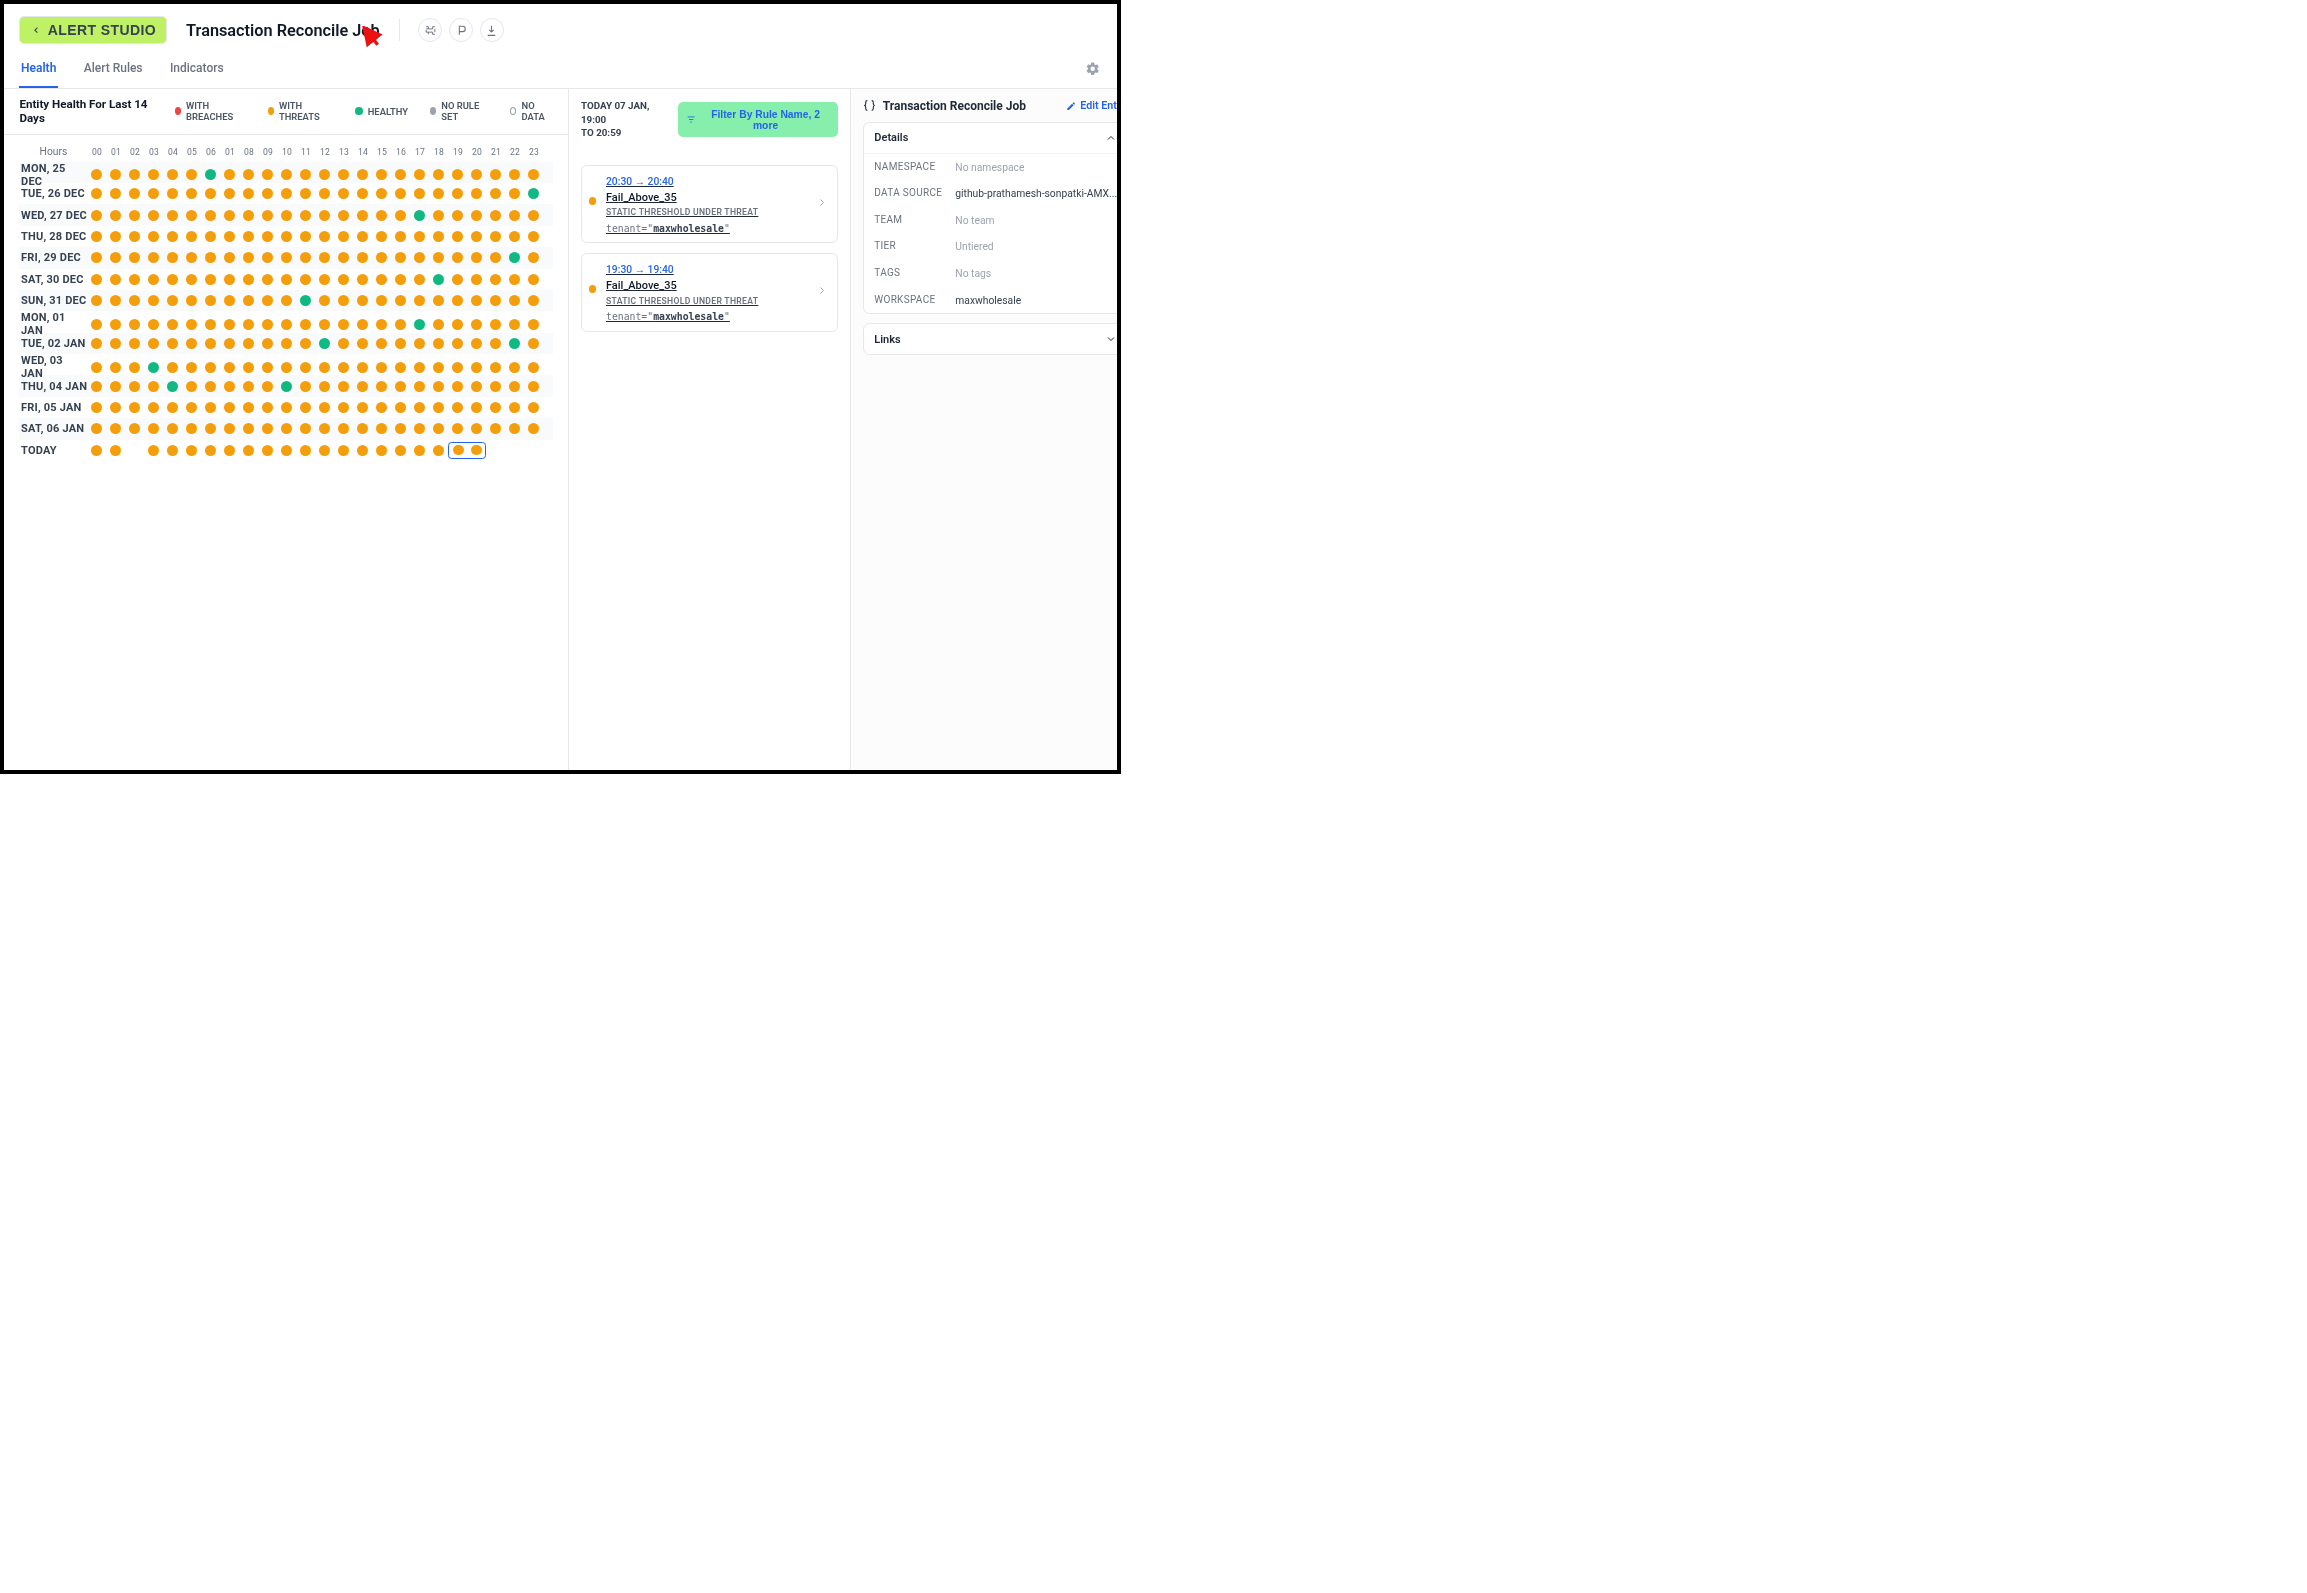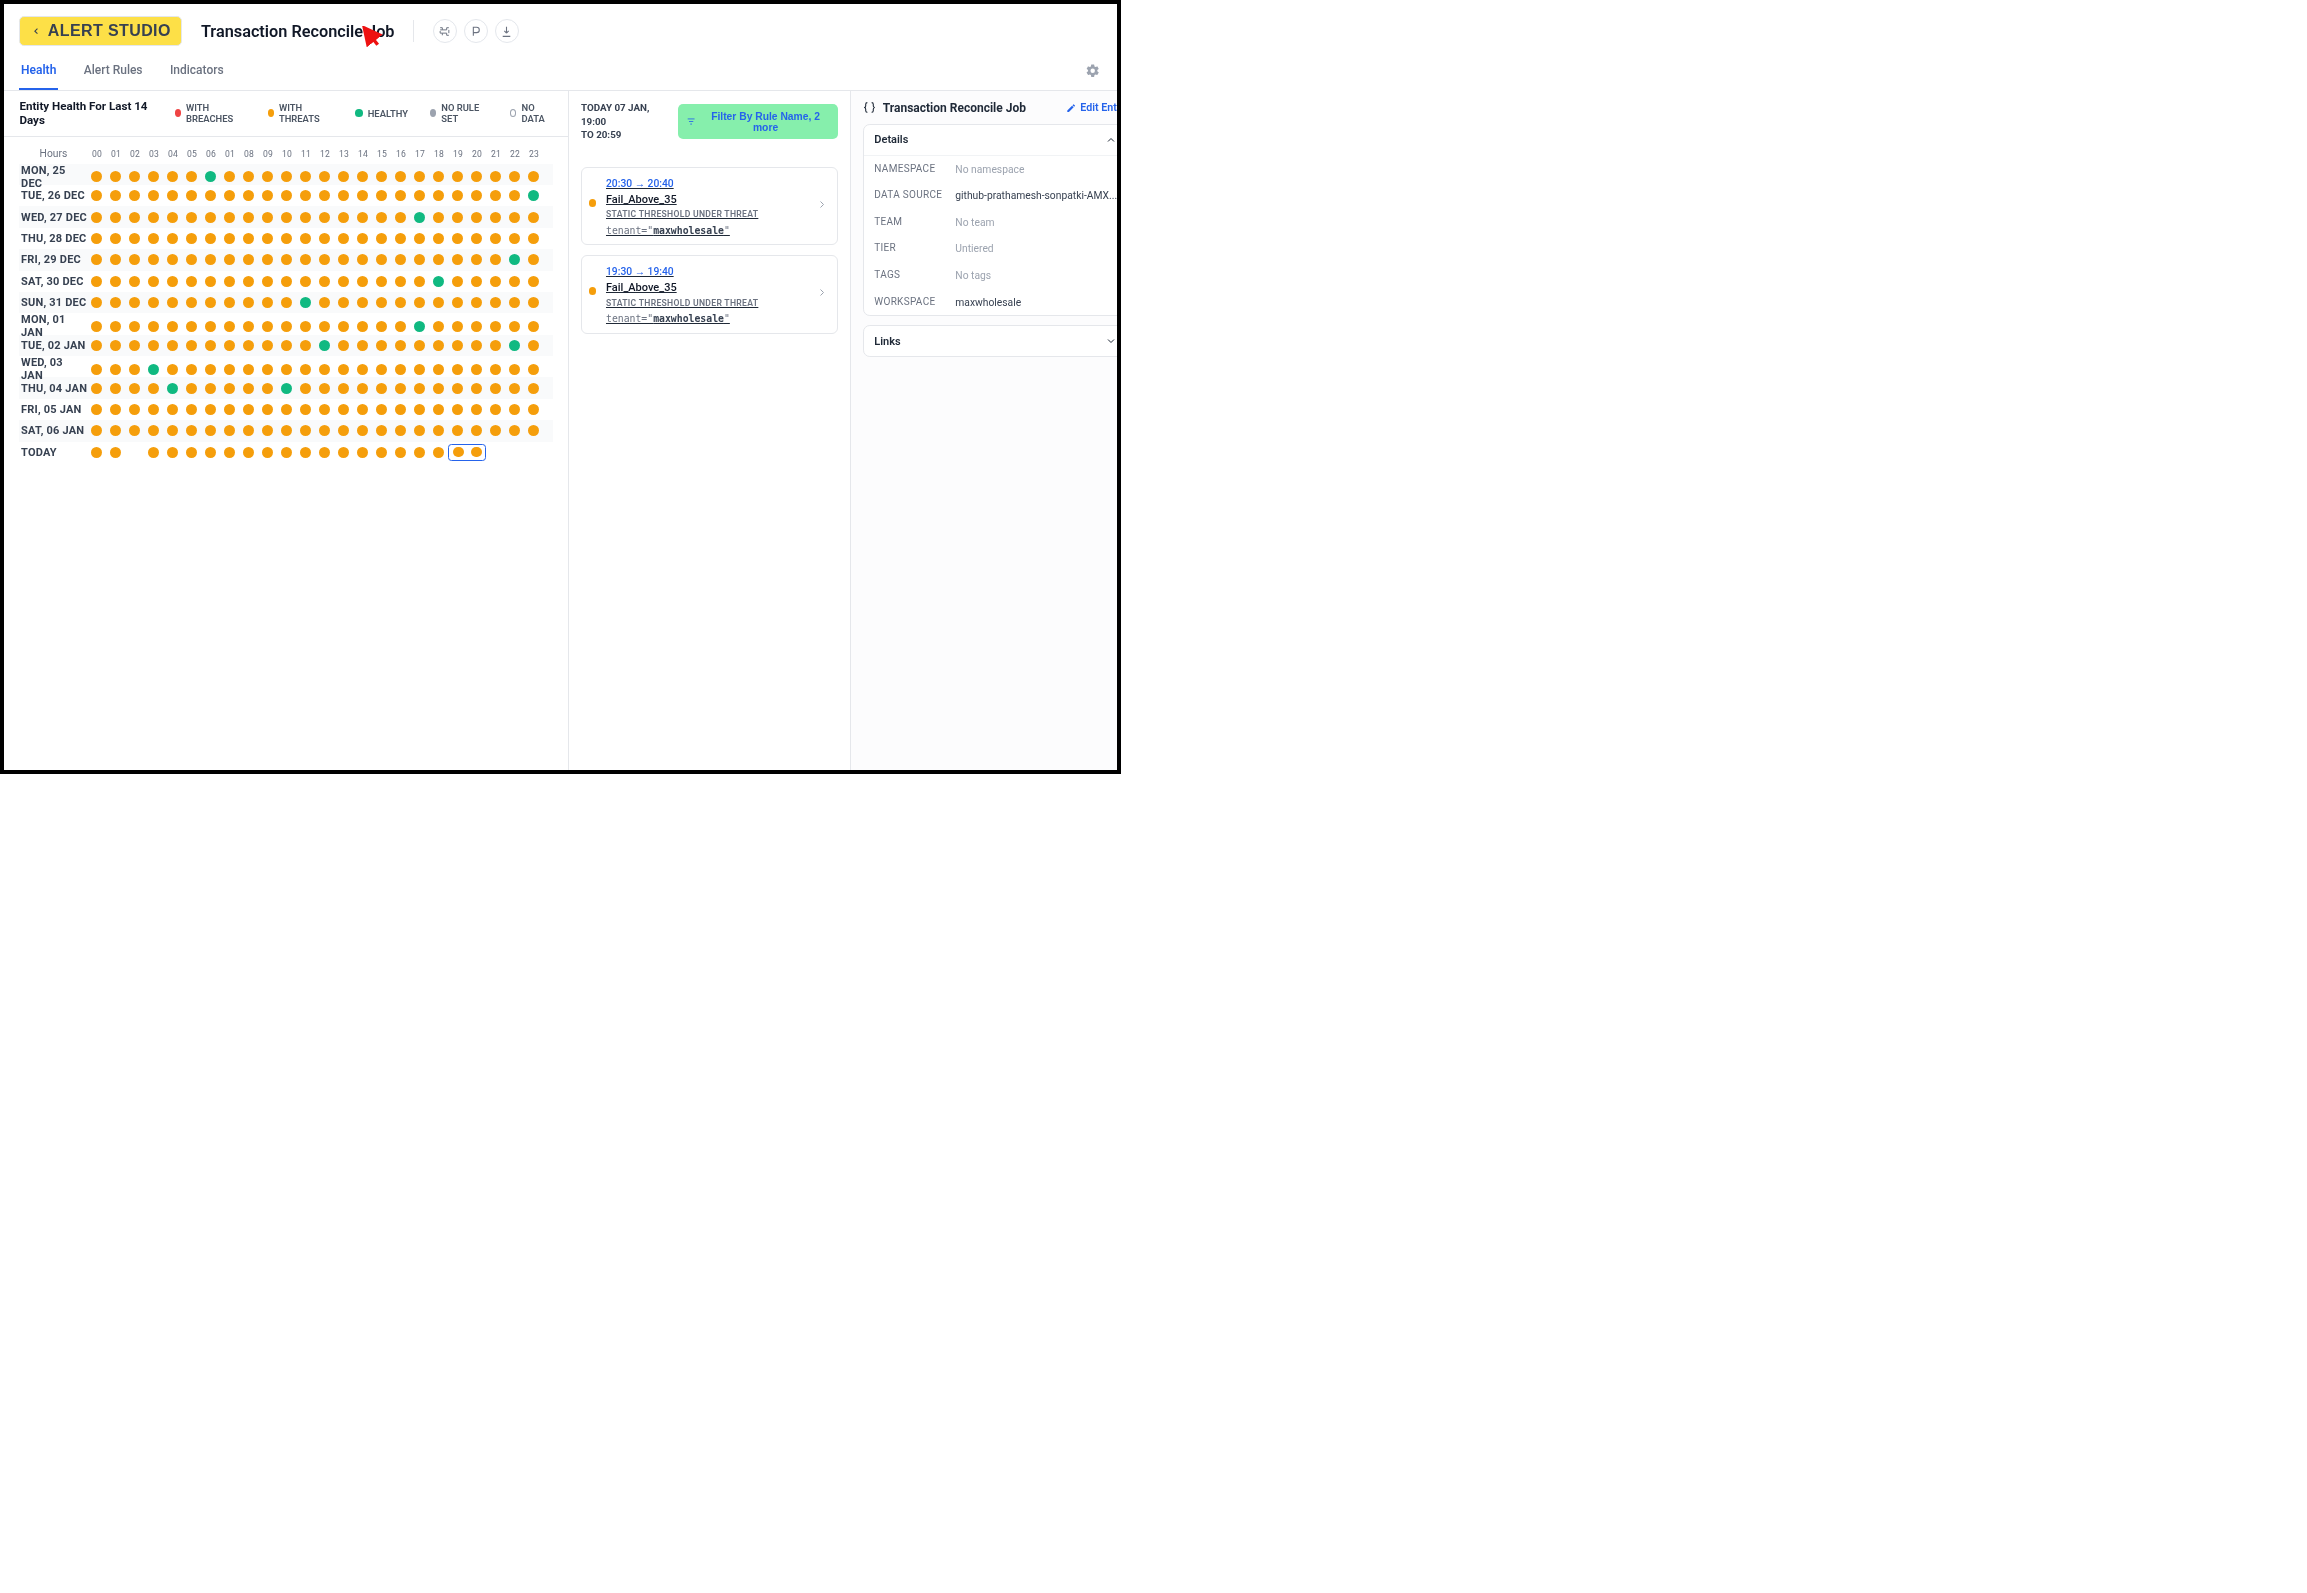--- a/index.html
+++ b/index.html
@@ -19,26 +19,26 @@
     padding: 12px 15.4px 8.6px 15.4px;
     gap: 13.7px;
   }
   .back-btn {
     display: inline-flex;
     align-items: center;
     gap: 6.8px;
     border: 0.9px solid #e4e7ec;
     border-radius: 5.1px;
     padding: 5.1px 10.3px;
-    font-size: 16px;
+    font-size: 14px;
     font-weight: 700;
     letter-spacing: 0.4px;
     color: #374151;
     cursor: pointer;
-    background: #fde047;
+    background: #bef264;
   }
   .page-title {
     font-size: 16.3px;
     font-weight: 600;
     color: #111827;
     margin-left: 5.1px;
   }
   .vdiv {
     width: 0.9px;
     height: 22px;

